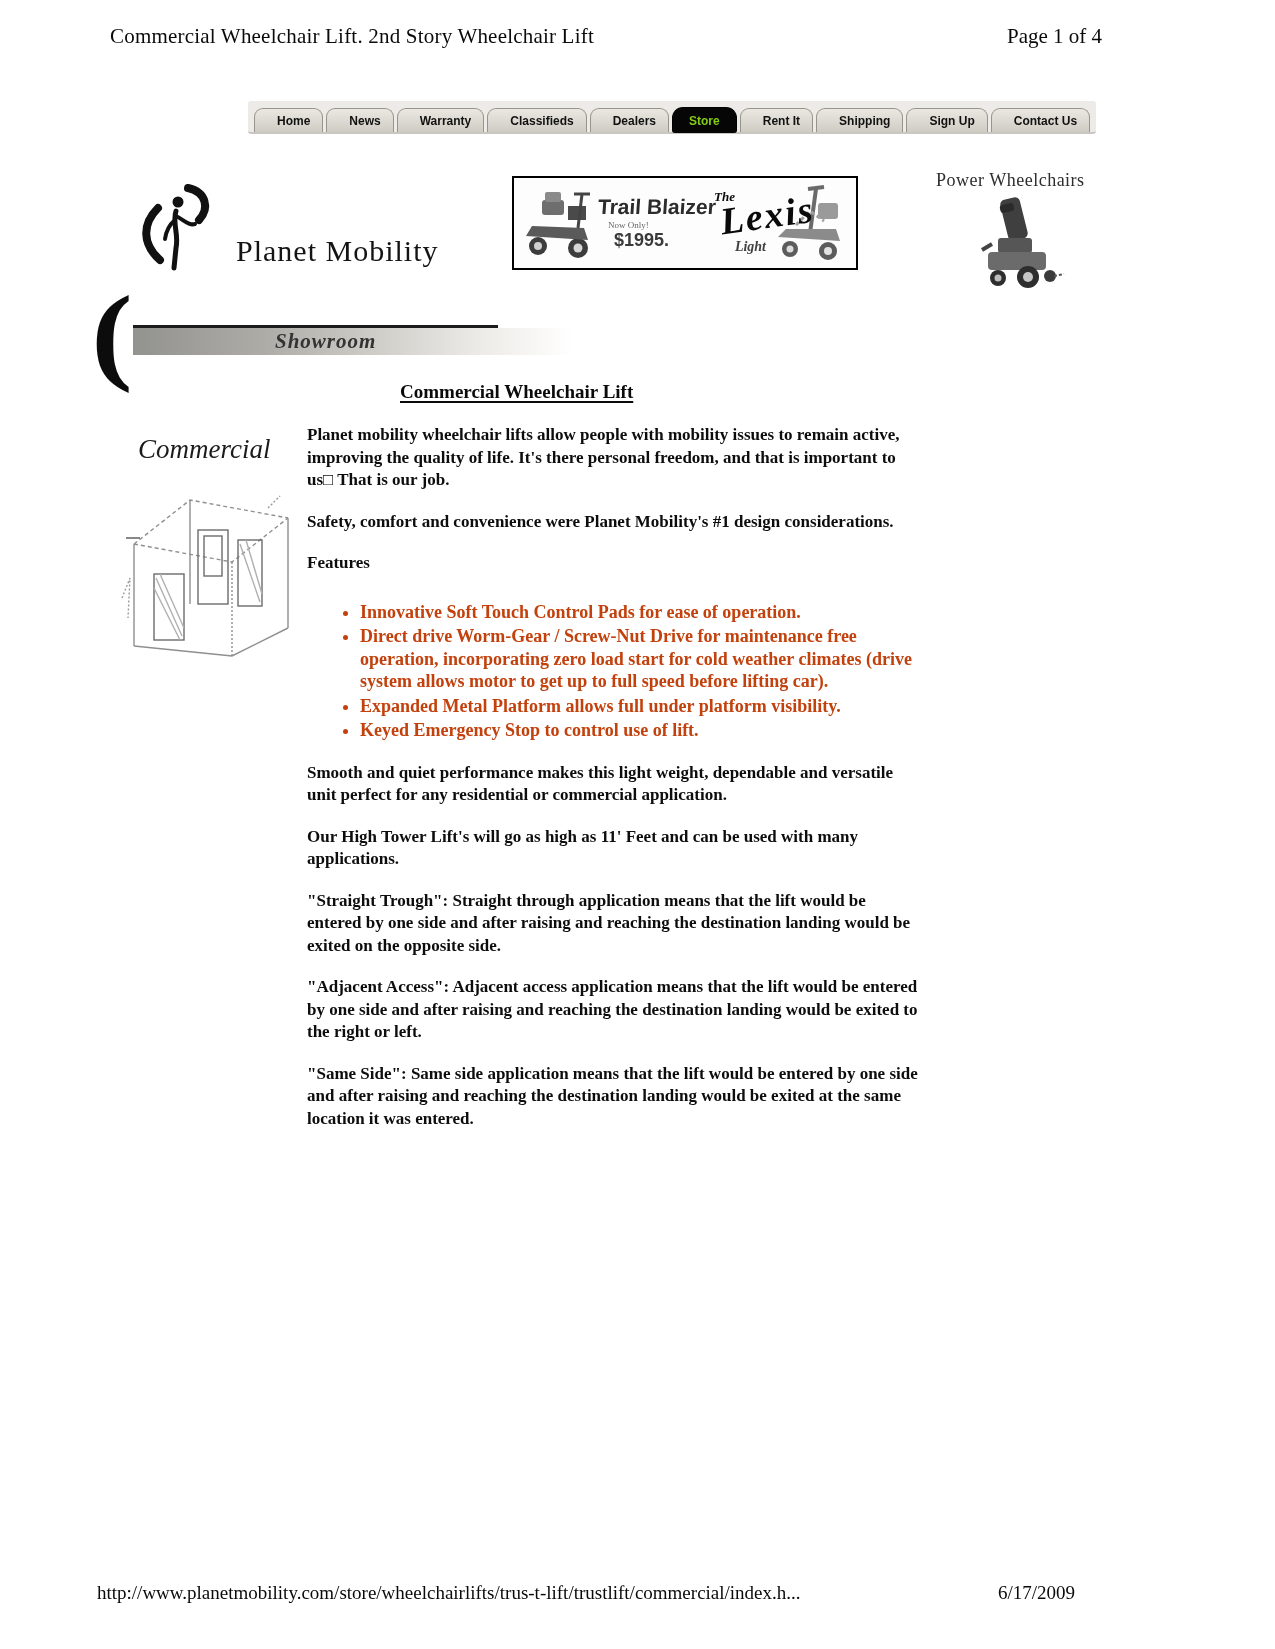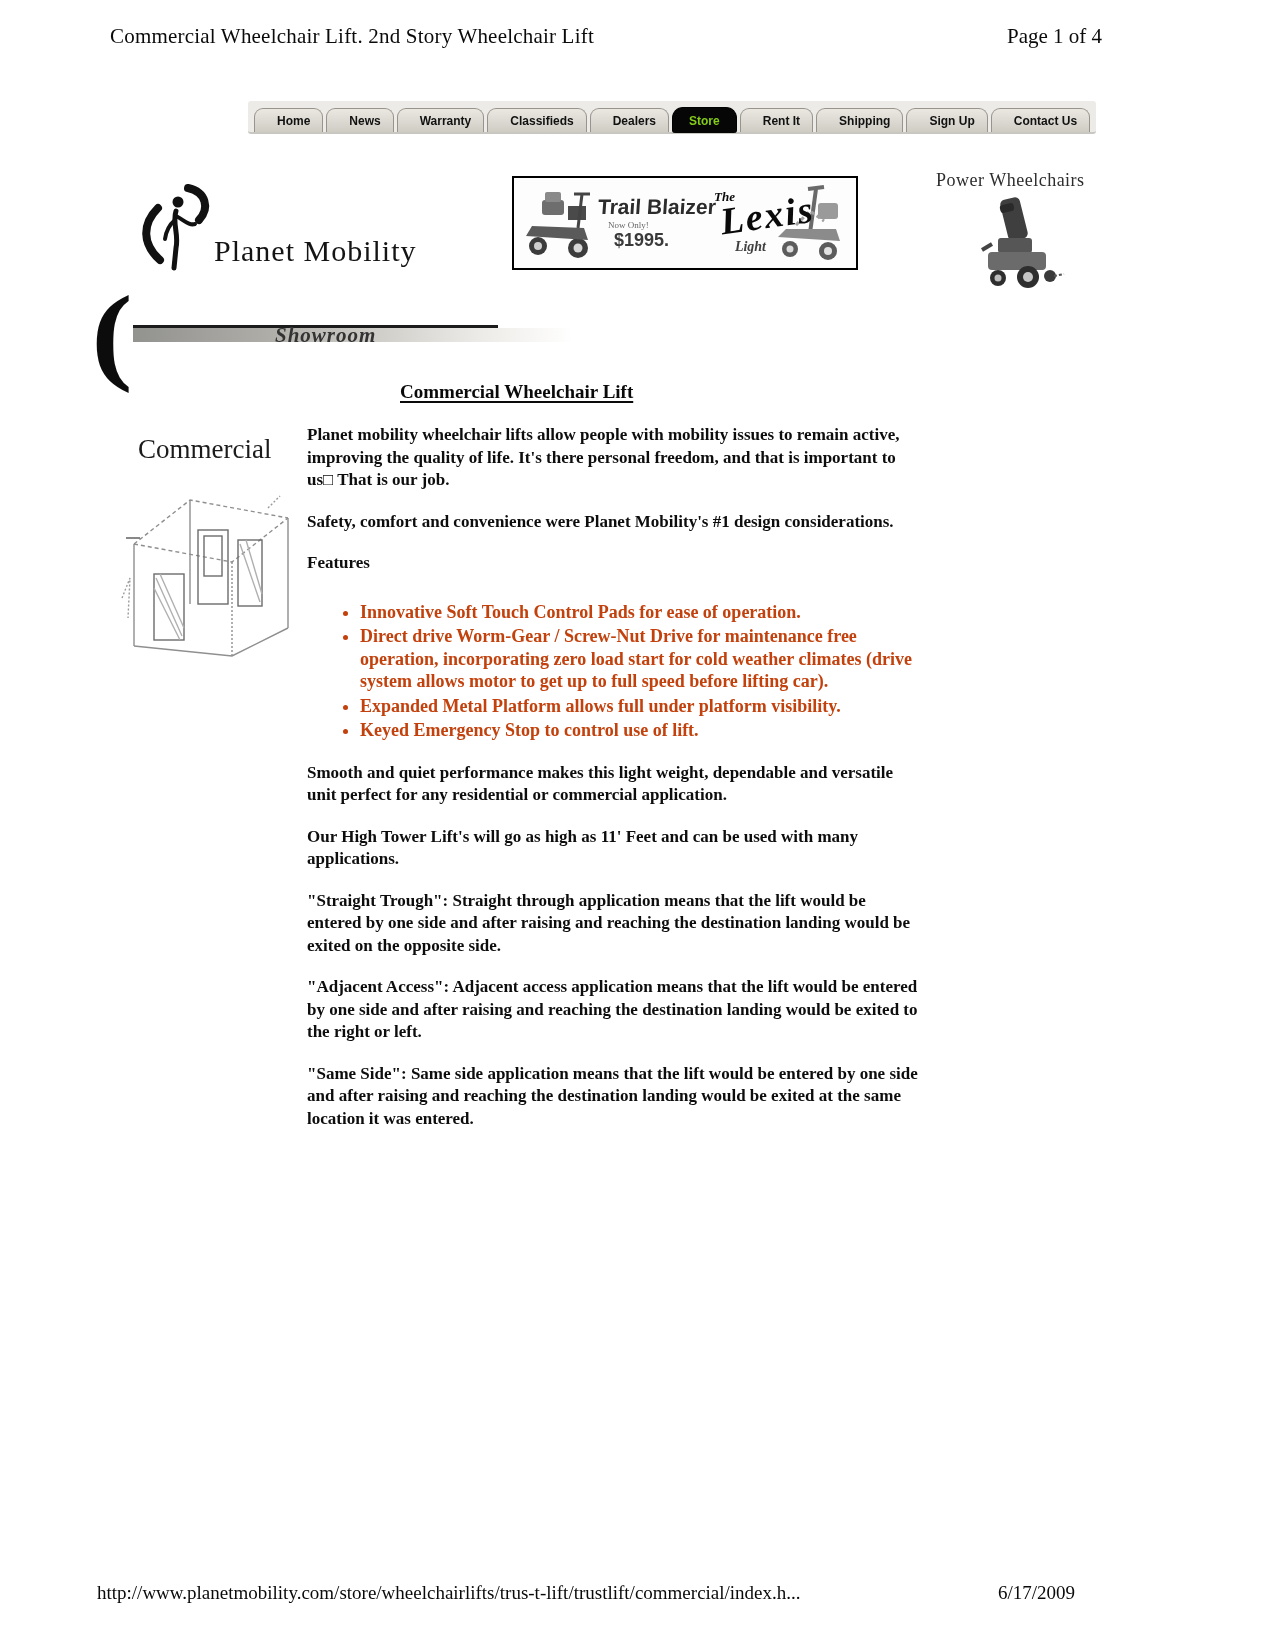--- a/index.html
+++ b/index.html
@@ -35,21 +35,21 @@
     cursor:pointer;text-decoration:none;
   }
   .tab.active{
     background:#060606;color:#84cc16;
     border-color:#000;border-radius:11px 11px 3px 3px;
     padding:6px 16px 5px 16px;margin-bottom:-1px;
   }
 
   
   .logo{position:absolute;left:136px;top:182px;display:flex;align-items:flex-end;}
-  .logo-text{font-size:30px;color:#141414;letter-spacing:1px;margin-left:0;padding-bottom:6px;}
+  .logo-text{font-size:30px;color:#141414;letter-spacing:1px;margin-left:22px;padding-bottom:6px;}
 
   
   .banner{
     position:absolute;left:512px;top:176px;width:346px;height:94px;
     border:2px solid #000;background:#fdfdfd;
     display:flex;align-items:center;box-sizing:border-box;padding:2px 4px;
   }
   .tb-block{width:108px;margin-left:-6px;}
   .tb-name{font-family:"Liberation Sans",sans-serif;font-weight:bold;font-size:21px;color:#2c2c2c;transform:skewX(-4deg);white-space:nowrap;}
   .tb-promo{font-size:9px;color:#666;margin:1px 0 0 10px;}
@@ -64,33 +64,33 @@
   .power-img{position:absolute;left:958px;top:192px;}
 
   
   .showroom-bracket{
     position:absolute;left:94px;top:288px;
     font-size:108px;font-weight:bold;line-height:.85;color:#0c0c0c;
     transform:scaleX(1.15);
   }
   .showroom-line{position:absolute;left:133px;top:325px;width:365px;height:3px;background:#1c1c1c;}
   .showroom-bar{
-    position:absolute;left:133px;top:328px;width:440px;height:14px;
+    position:absolute;left:133px;top:328px;width:440px;height:27px;
     background:linear-gradient(to right,#92928f 0%,#aeaca7 30%,#cfcdc8 55%,#eceae6 78%,#ffffff 100%);
     display:flex;align-items:center;
   }
   .showroom-label{font-style:italic;font-size:21px;font-weight:bold;color:#333;margin-left:142px;letter-spacing:1px;}
 
   
   .page-heading{
     position:absolute;left:400px;top:381px;
     font-size:19px;font-weight:bold;
     text-decoration:underline;text-decoration-thickness:2px;text-underline-offset:3px;
   }
-  .sidebar-label{position:absolute;left:138px;top:434px;font-size:27px;color:#1b1b1b;}
+  .sidebar-label{position:absolute;left:138px;top:434px;font-size:27px;color:#1b1b1b;font-style:italic;}
   .lift-img{position:absolute;left:120px;top:478px;}
 
   .main-col{position:absolute;left:307px;top:424px;width:614px;}
   .main-col p{
     margin:0 0 19px 0;
     font-size:17px;font-weight:bold;line-height:22.5px;color:#0d0d0d;
   }
   .main-col ul{margin:1px 0 20px 0;padding-left:53px;}
   .main-col li{
     font-size:18px;font-weight:bold;line-height:22.5px;color:#c2410c;margin-bottom:2px;

